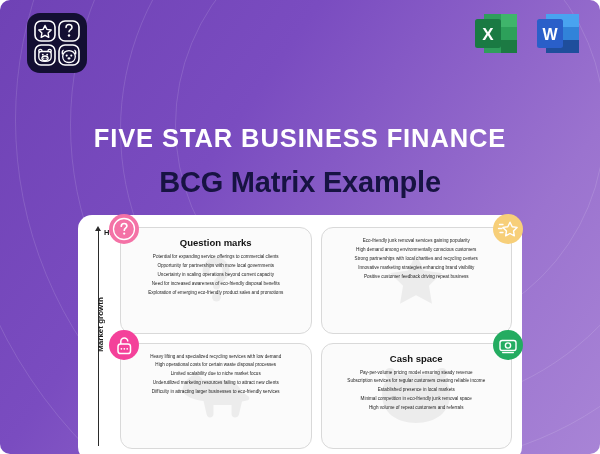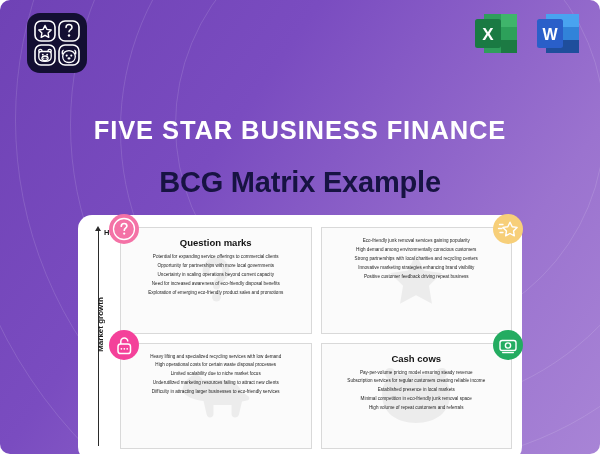--- a/index.html
+++ b/index.html
@@ -36,21 +36,21 @@
   }
   
   .office-icons {
     position: absolute; right: 16px; top: 8px;
     display: flex; gap: 10px; align-items: flex-start;
   }
   .office-ico { width: 52px; height: 52px; }
 
   
   .brand-title {
-    position: absolute; top: 116px; left: 0; width: 600px;
+    position: absolute; top: 124px; left: 0; width: 600px;
     text-align: center;
     color: #ffffff;
     font-size: 25.5px;
     font-weight: bold;
     letter-spacing: 0.9px;
   }
   .doc-title {
     position: absolute; top: 166px; left: 0; width: 600px;
     text-align: center;
     color: #171342;
@@ -102,21 +102,21 @@
     width: 392px; height: 222px;
     display: grid;
     grid-template-columns: 1fr 1fr;
     grid-template-rows: 1fr 1fr;
     gap: 9px;
   }
   .quad {
     position: relative;
     background: #fbfbfb;
     border: 1px solid #d9d9d9;
-    border-radius: 0;
+    border-radius: 12px;
     padding: 9px 6px 4px 6px;
     overflow: visible;
   }
   .quad-watermark {
     position: absolute;
     left: 50%; top: 52%;
     transform: translate(-50%, -50%);
     opacity: 0.055;
     pointer-events: none;
   }
@@ -311,21 +311,21 @@
             <rect x="7" y="10.5" width="16" height="10" rx="2.2" fill="none" stroke="#ffffff" stroke-width="1.4"></rect>
             <circle cx="15" cy="15.5" r="2.6" fill="none" stroke="#ffffff" stroke-width="1.4"></circle>
             <line x1="9.6" y1="22.6" x2="20.4" y2="22.6" stroke="#ffffff" stroke-width="1.4" stroke-linecap="round"></line>
           </svg>
         </div>
         <div class="quad-watermark">
           <svg viewBox="0 0 80 70" width="80" height="70">
             <path d="M12 18c-5-4-4-11 2-11 4 0 6 3 6.5 6.5h39C60 10 62 7 66 7c6 0 7 7 2 11 4 4 6 9 6 16 0 17-14 28-34 28S6 51 6 34c0-7 2-12 6-16z" fill="#000"></path>
           </svg>
         </div>
-        <div class="quad-title">Cash cows</div>
+        <div class="quad-title">Cash space</div>
         <div class="quad-list">
           <div class="quad-item">Pay-per-volume pricing model ensuring steady revenue</div>
           <div class="quad-item">Subscription services for regular customers creating reliable income</div>
           <div class="quad-item">Established presence in local markets</div>
           <div class="quad-item">Minimal competition in eco-friendly junk removal space</div>
           <div class="quad-item">High volume of repeat customers and referrals</div>
         </div>
       </div>
 
     </div>

